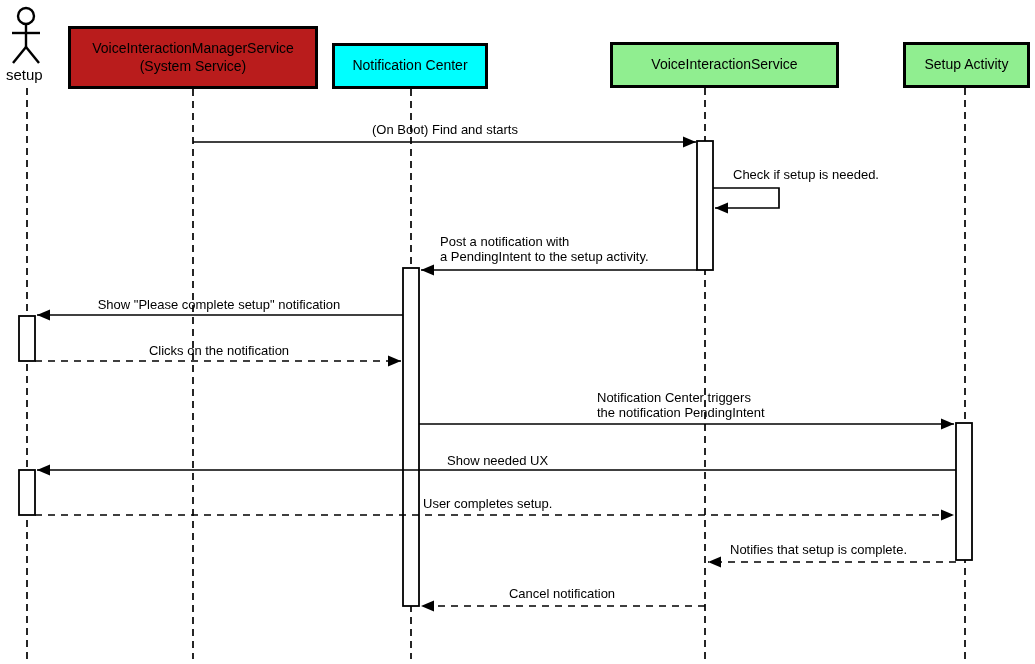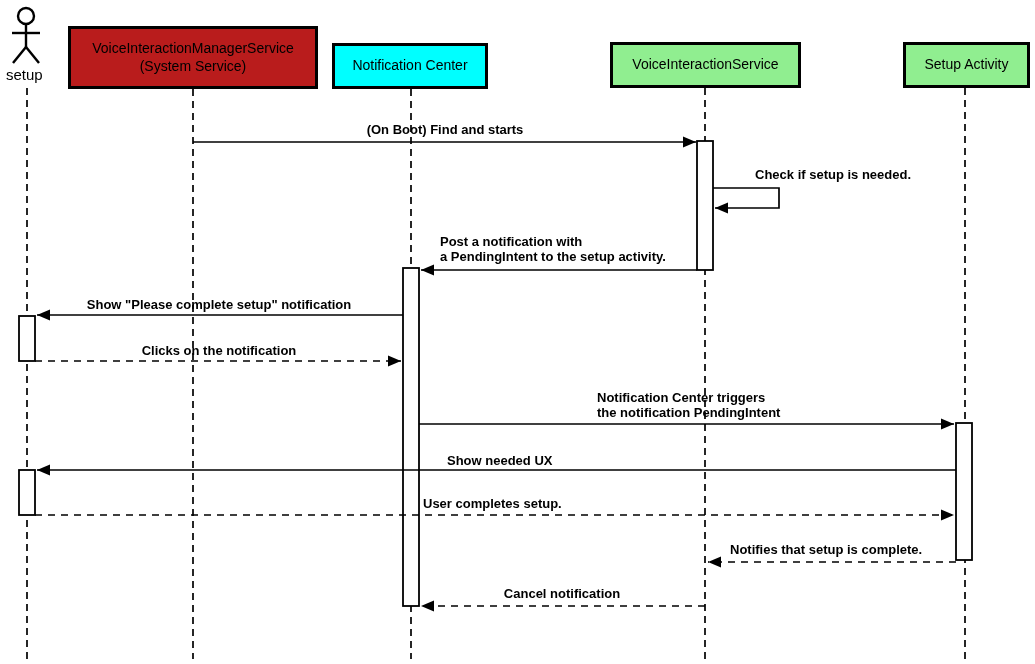--- a/index.html
+++ b/index.html
@@ -35,21 +35,20 @@
     font-size: 14px;
     line-height: 1.22;
   }
   .pbox span { white-space: pre-line; }
   
   .msg {
     position: absolute;
     font-size: 13px;
     line-height: 15px;
     white-space: pre-line;
-    font-weight: bold;
   }
   .msg.center { text-align: center; }
   .actor-label {
     position: absolute;
     left: 0; top: 67;
     font-size: 15px;
   }
 </style>
 </head>
 <body>
@@ -97,29 +96,29 @@
 
   <div class="actor-label" style="left:6px; top:66px;">setup</div>
 
   <div class="pbox" style="left: 68px; top: 26px; width: 250px; height: 63px; background-color: #b91c1c;">
     <span>VoiceInteractionManagerService
 (System Service)</span>
   </div>
   <div class="pbox" style="left: 332px; top: 43px; width: 156px; height: 46px; background-color: rgb(0, 255, 255);">
     <span>Notification Center</span>
   </div>
-  <div class="pbox" style="left: 610px; top: 42px; width: 191px; height: 46px; background-color: rgb(144, 238, 144);">
+  <div class="pbox" style="left: 610px; top: 42px; width: 229px; height: 46px; background-color: rgb(144, 238, 144);">
     <span>VoiceInteractionService</span>
   </div>
   <div class="pbox" style="left: 903px; top: 42px; width: 127px; height: 46px; background-color: rgb(144, 238, 144);">
     <span>Setup Activity</span>
   </div>
 
   <div class="msg center" style="left:193px; top:122px; width:504px;">(On Boot) Find and starts</div>
-  <div class="msg" style="left:733px; top:167px;margin-left:22px;">Check if setup is needed.</div>
+  <div class="msg" style="left:733px; top:167px;">Check if setup is needed.</div>
   <div class="msg" style="left:440px; top:234px;">Post a notification with
 a PendingIntent to the setup activity.</div>
   <div class="msg center" style="left:35px; top:297px; width:368px;">Show "Please complete setup" notification</div>
   <div class="msg center" style="left:35px; top:343px; width:368px;">Clicks on the notification</div>
   <div class="msg" style="left:597px; top:390px;">Notification Center triggers
 the notification PendingIntent</div>
   <div class="msg" style="left:447px; top:453px;">Show needed UX</div>
   <div class="msg" style="left:423px; top:496px;">User completes setup.</div>
   <div class="msg" style="left:730px; top:542px;">Notifies that setup is complete.</div>
   <div class="msg center" style="left:419px; top:586px; width:286px;">Cancel notification</div>

